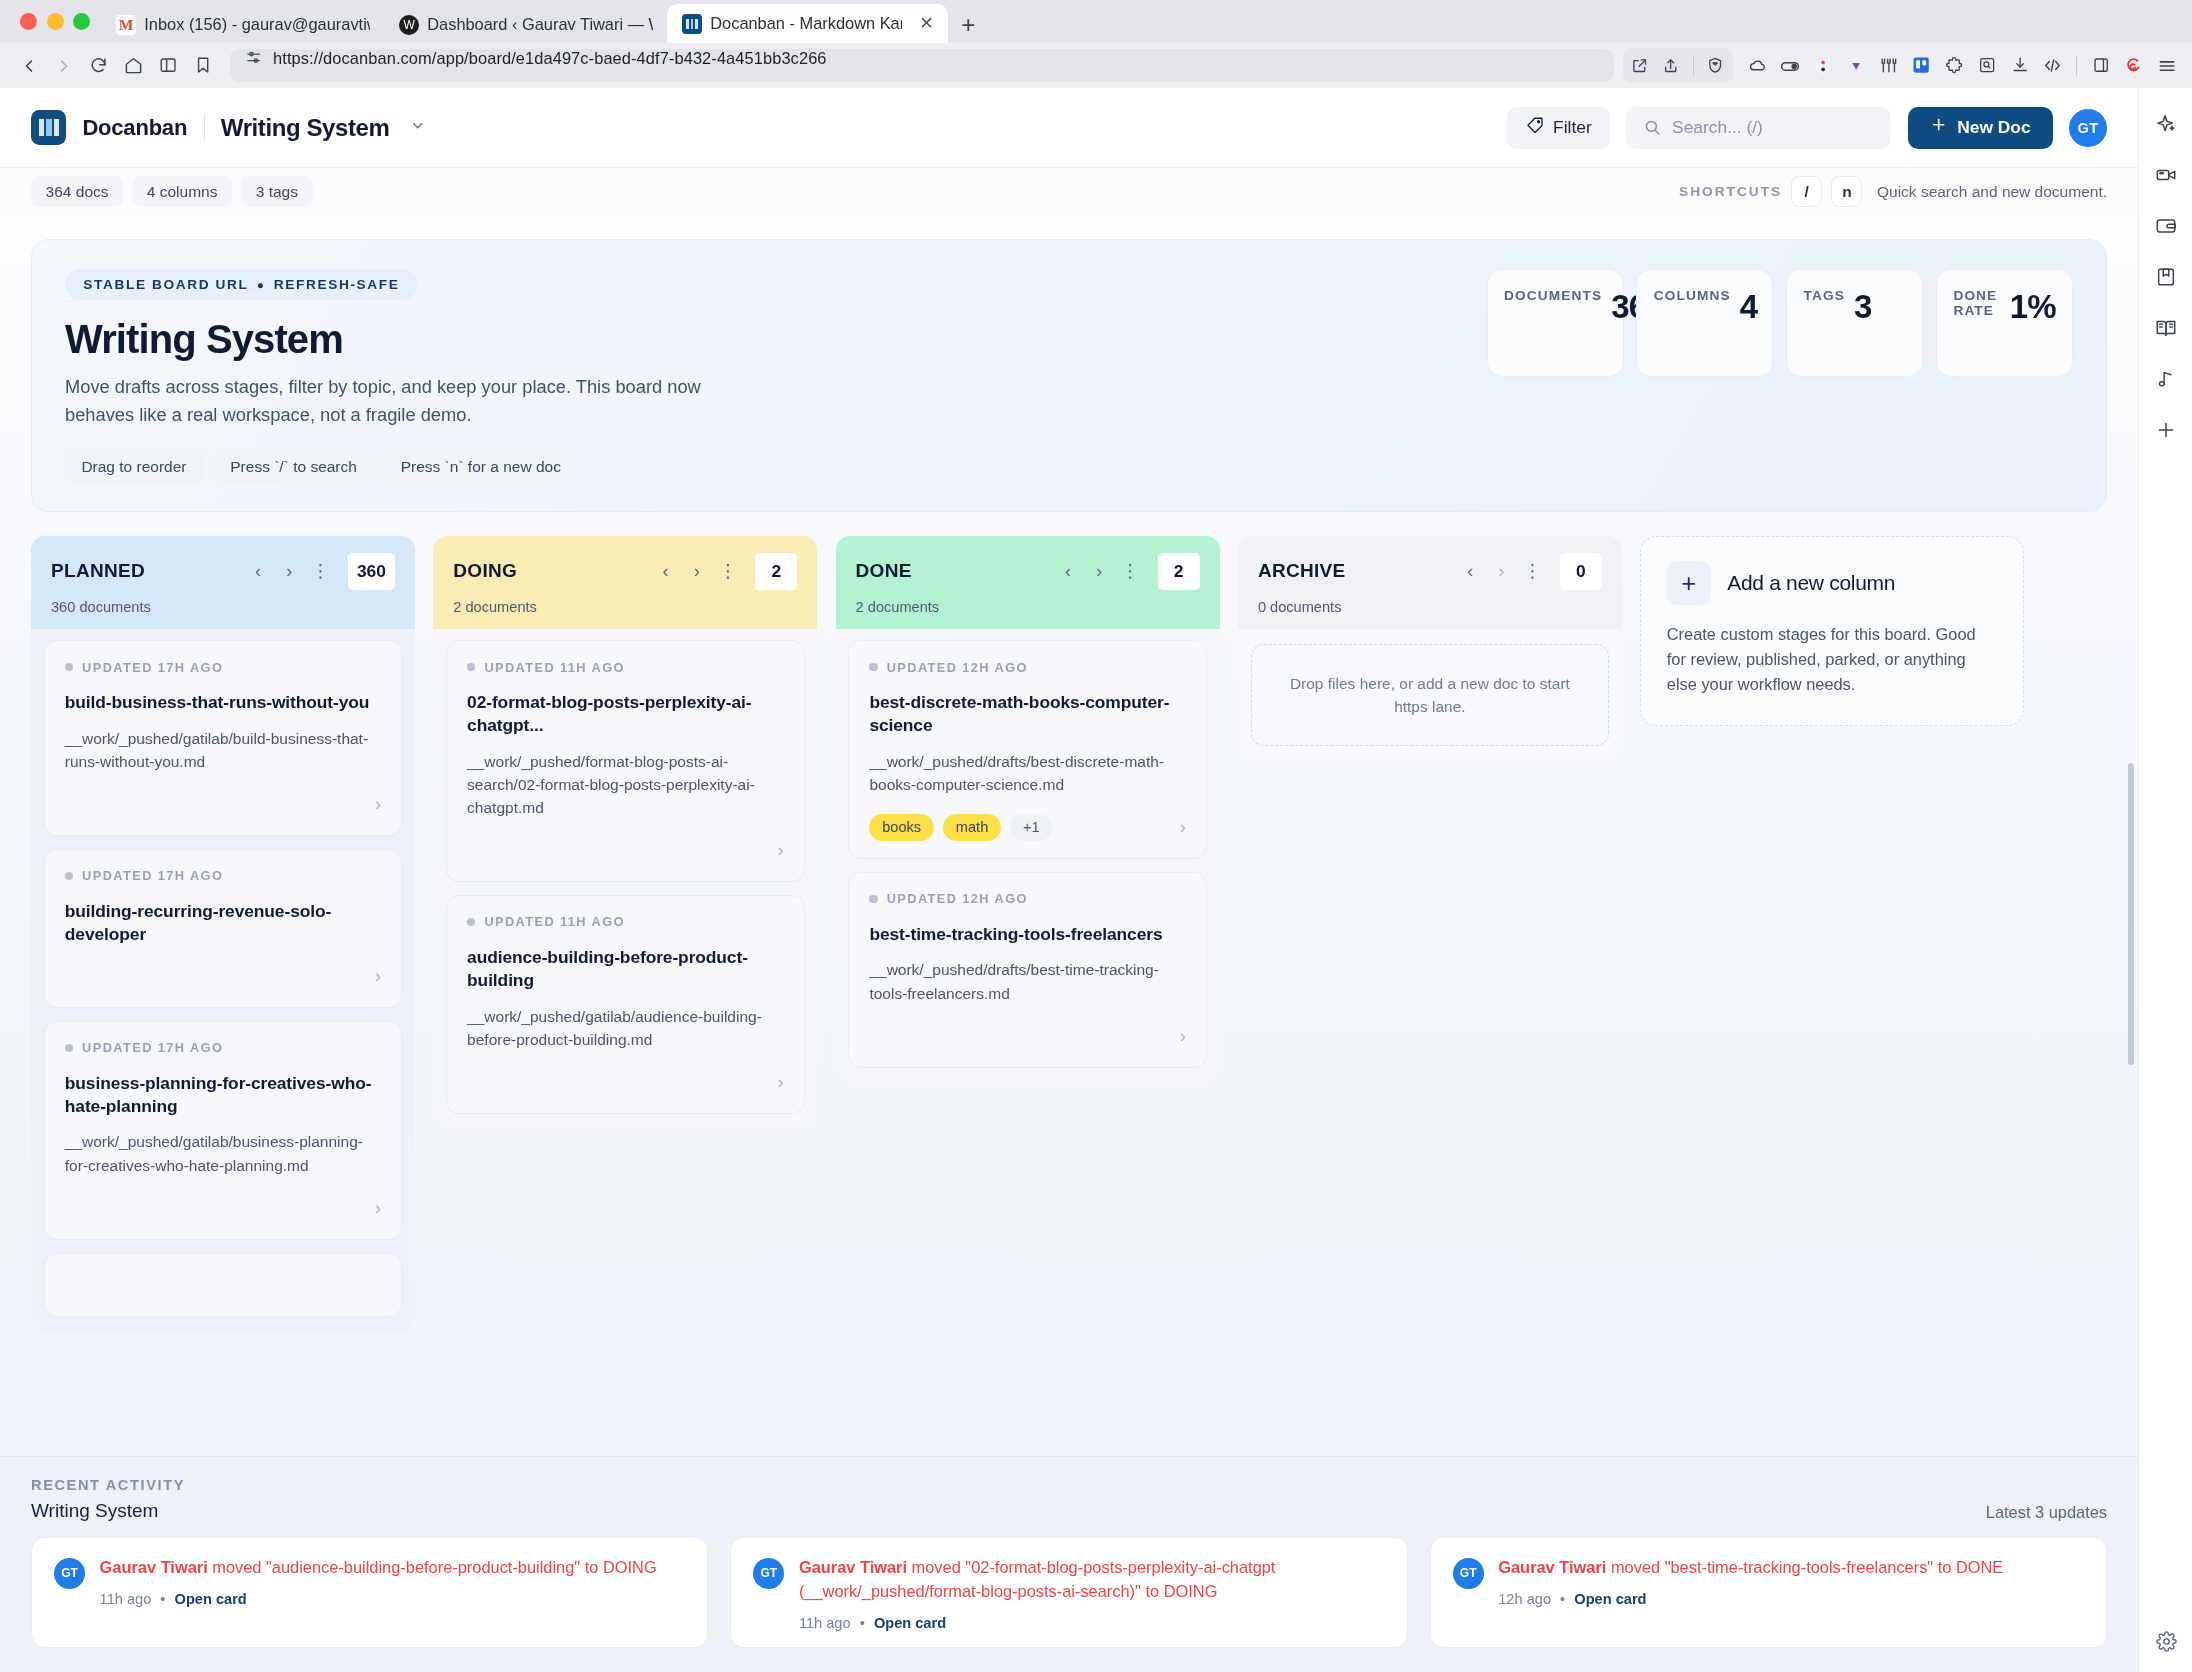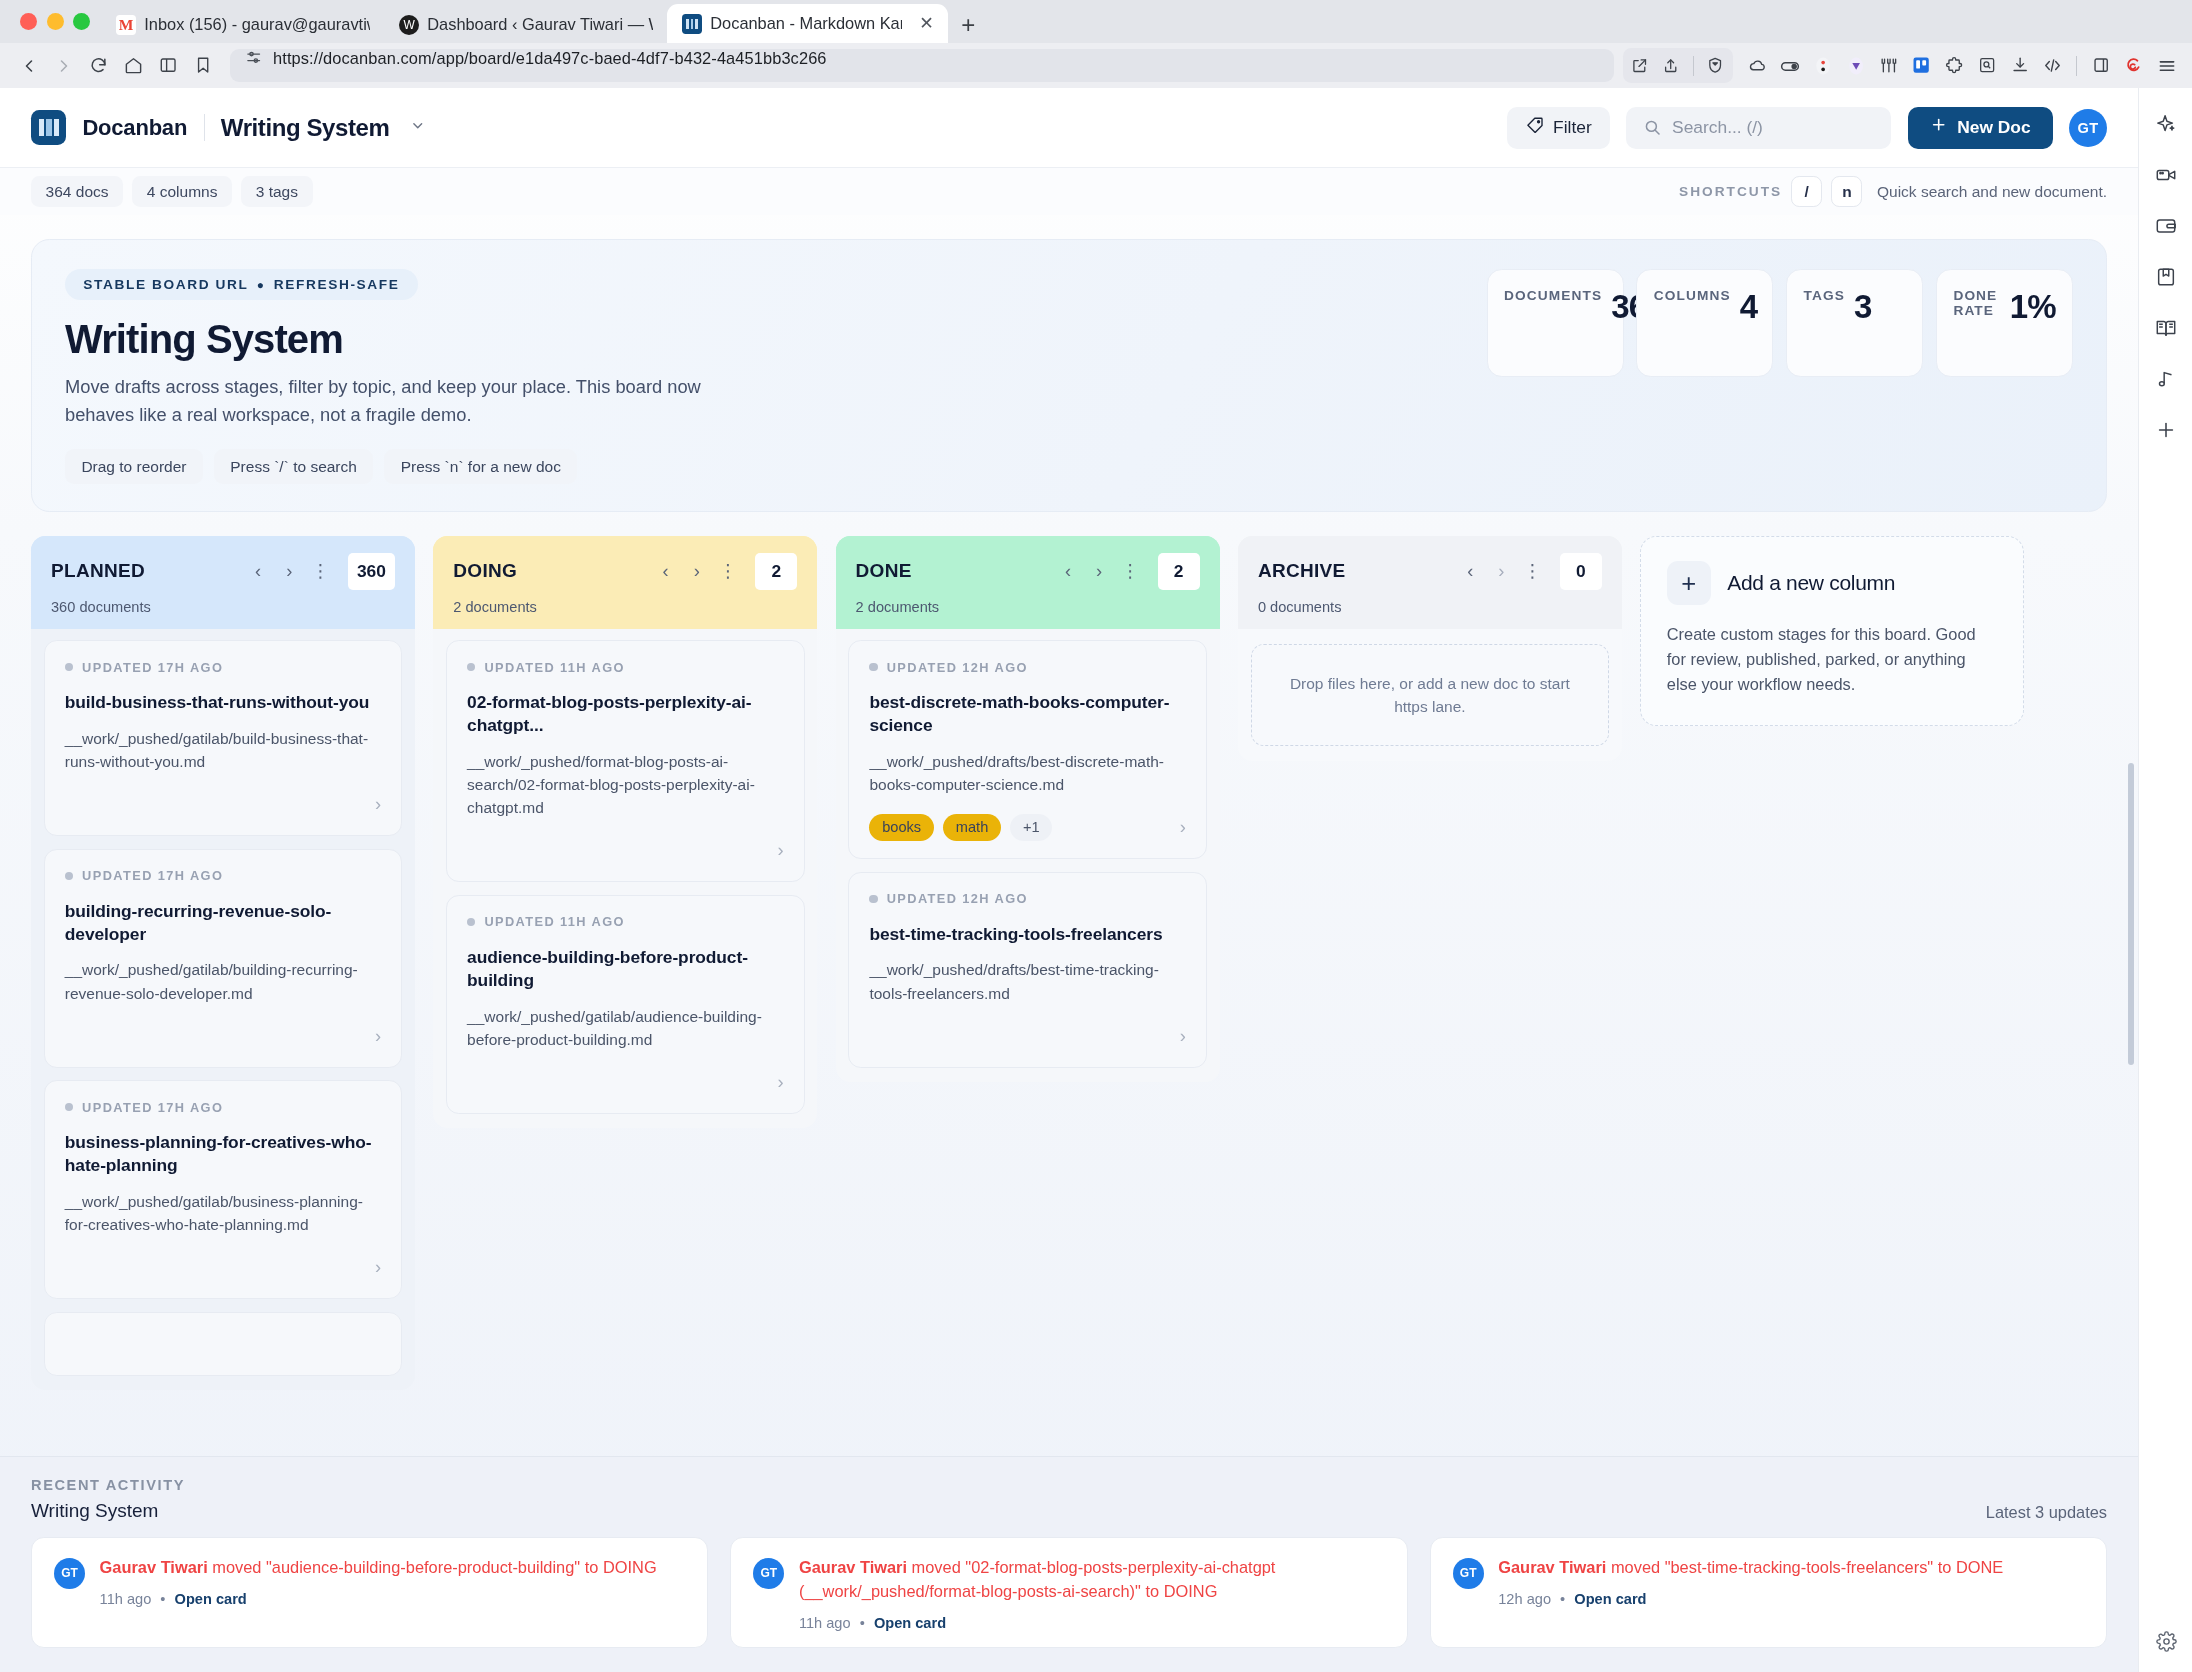--- a/index.html
+++ b/index.html
@@ -120,21 +120,21 @@
   .col-done .col-head { background: #b3f2d2; }
   .col-archive { background: linear-gradient(180deg,#f0f2f6 0 88px, #f7f9fc 88px); }
   .col-archive .col-head { background: #f0f2f6; }
 
   .card { background: #f6f8fb; border: 0.9px solid #e7ebf2; border-radius: 12.8px; padding: 18.3px 20px 16.4px; position: relative; }
   .card-meta { display: flex; align-items: center; gap: 9.1px; font-size: 12.8px; letter-spacing: 1.4px; font-weight: 700; color: #98a1b2; }
   .meta-dot { width: 8.2px; height: 8.2px; border-radius: 50%; background: #b9c1cf; }
   .card-title { font-size: 17.4px; font-weight: 700; line-height: 1.32; margin-top: 16.4px; letter-spacing: -0.1px; word-break: break-word; }
   .card-path { font-size: 15.5px; line-height: 1.5; color: #4b5569; margin-top: 12.8px; word-break: break-word; }
   .card-foot { display: flex; align-items: center; gap: 9.1px; margin-top: 16.4px; min-height: 29px; }
-  .tag { background: #eab308; color: #39435a; border-radius: 913px; padding: 5.5px 12.8px; font-size: 14.6px; }
+  .tag { background: #fde047; color: #39435a; border-radius: 913px; padding: 5.5px 12.8px; font-size: 14.6px; }
   .tag.more { background: #eef1f6; color: #5c6síz; }
   .tag.more { color: #4b5569; }
   .chev { margin-left: auto; color: #a8b0be; font-size: 18.3px; }
 
   .dropzone { margin: 14.6px 12.8px; border: 1.8px dashed #cfd8e6; border-radius: 12.8px; height: 102px; display: flex;
               align-items: center; justify-content: center; text-align: center; color: #6f7b93; font-size: 15.5px; line-height: 1.5; padding: 0 27.4px; }
 
   .addcol { width: 384px; flex: 0 0 auto; border: 1.8px dashed #d3dce9; border-radius: 16.4px; padding: 24px 25.6px 27.4px;
             background: #fafcfe; }
   .addcol-head { display: flex; align-items: center; gap: 16.4px; }
@@ -483,21 +483,20 @@
                 <div class="card-foot">
                     <span class="chev">›</span>
                   </div>
               </div>
               <div class="card">
                 <div class="card-meta">
                     <span class="meta-dot"></span>
                     <span>UPDATED 17H AGO</span>
                   </div>
                 <div class="card-title">building-recurring-revenue-solo-developer</div>
-                <div class="card-path">__work/_pushed/gatilab/building-recurring-revenue-solo-developer.md</div>
                 <div class="card-foot">
                     <span class="chev">›</span>
                   </div>
               </div>
               <div class="card">
                 <div class="card-meta">
                     <span class="meta-dot"></span>
                     <span>UPDATED 17H AGO</span>
                   </div>
                 <div class="card-title">business-planning-for-creatives-who-hate-planning</div>

